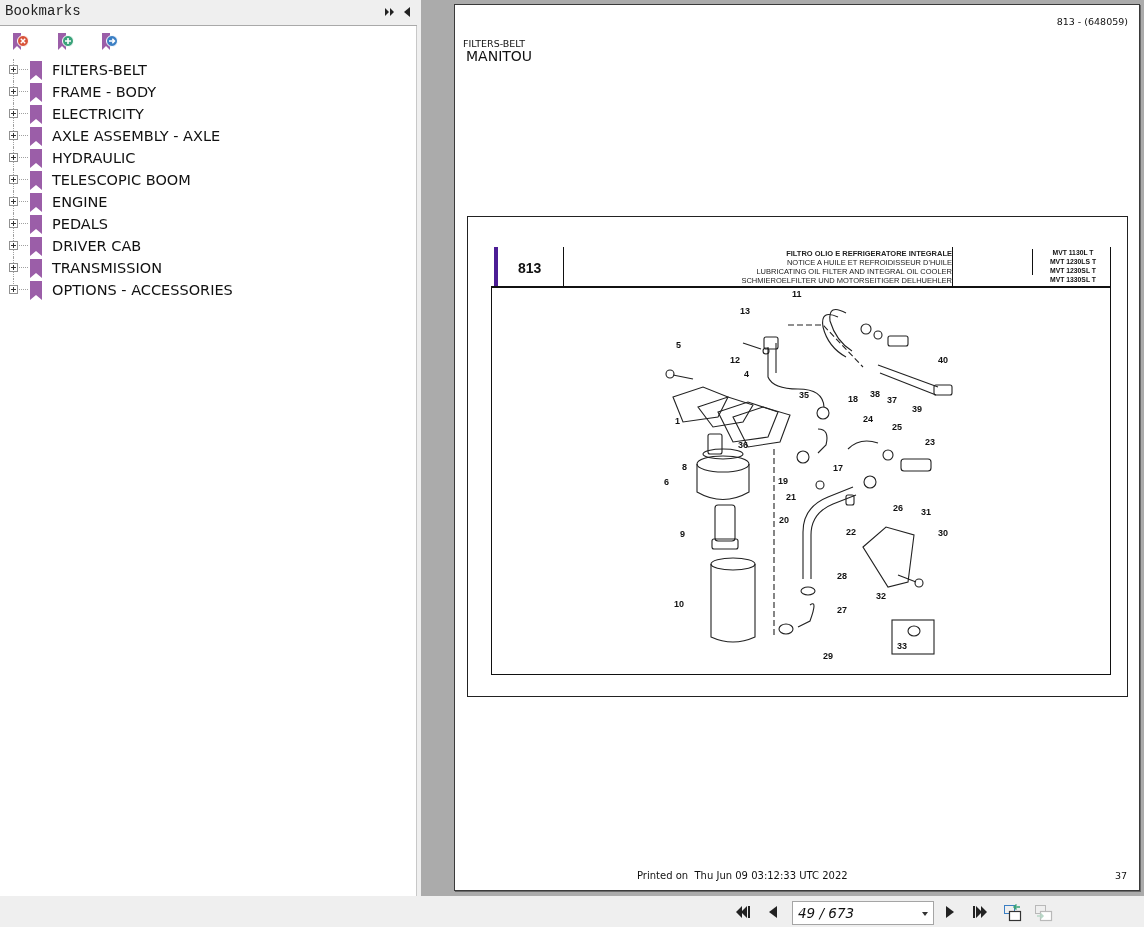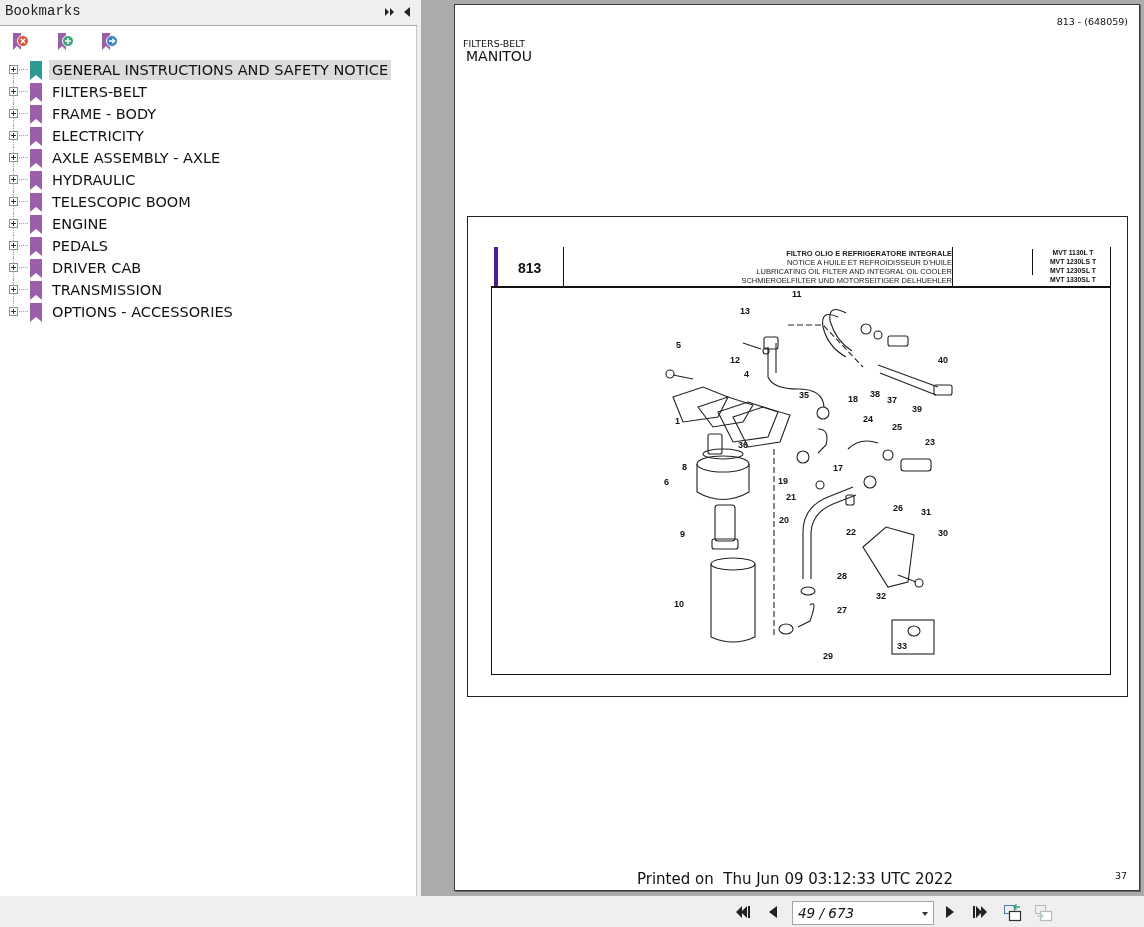--- a/index.html
+++ b/index.html
@@ -27,21 +27,21 @@
   
   .splitter { position: absolute; left: 417px; top: 0; width: 4px; height: 896px; background: #efefef; }
   .split-grip { position: absolute; left: 423px; top: 385px; width: 4px; height: 45px; background-image: radial-gradient(#9a9a9a 0.7px, transparent 0.8px); background-size: 2px 3px; }
 
   
   .doc-view { position: absolute; left: 421px; top: 0; width: 723px; height: 896px; background: #ababab; }
   .page { position: absolute; left: 33px; top: 4px; width: 686px; height: 887px; background: #fff; border: 1px solid #3a3a3a; box-shadow: 1px 1px 0 #6a6a6a; }
   .pg-manitou { position: absolute; left: 11px; top: 11px; font-size: 14px; color: #111; margin-top: 32px; }
   .pg-section { position: absolute; left: 8px; top: 33px; font-size: 9.5px; color: #111; }
   .pg-ref { position: absolute; right: 11px; top: 11px; font-size: 9.5px; color: #111; }
-  .pg-printed { position: absolute; left: 182px; top: 865px; font-size: 15px; color: #111; white-space: pre; }
+  .pg-printed { position: absolute; left: 182px; top: 865px; font-size: 10px; color: #111; white-space: pre; }
   .pg-num { position: absolute; right: 12px; top: 865px; font-size: 9.5px; color: #111; }
 
   .drawing { position: absolute; left: 12px; top: 211px; width: 661px; height: 481px; border: 1px solid #222; background: #fff; }
   .plate-hdr { position: absolute; left: 26px; top: 30px; width: 617px; height: 39px; }
   .ph-num-cell { position: absolute; left: 0; top: 0; width: 70px; height: 39px; border-left: 4px solid #4c1d95; border-right: 1px solid #111; }
   .ph-num { position: absolute; left: 20px; top: 13px; font-size: 14px; font-weight: bold; color: #111; font-family: "Liberation Sans", sans-serif; }
   .ph-titles { position: absolute; left: 70px; top: 0; width: 388px; height: 39px; text-align: right; font-family: "Liberation Sans", sans-serif; font-size: 7.5px; line-height: 9px; color: #222; padding-top: 2px; }
   .ph-titles .t0 { font-weight: bold; }
   .ph-right { position: absolute; left: 458px; top: 0; width: 159px; height: 39px; border-left: 1px solid #111; border-right: 1.5px solid #111; }
   .ph-vbar { position: absolute; left: 79px; top: 2px; height: 26px; border-left: 1px solid #111; }
@@ -95,29 +95,20 @@
       <span class="tb-btn" style="left:99px;">
         <svg width="22" height="22" viewBox="0 0 22 22">
           <path d="M3 2 H11 V19 L7 15 L3 19 Z" fill="#9b5ea8"></path>
           <circle cx="13" cy="10" r="5.5" fill="#3b7fc4" stroke="#fff" stroke-width="1"></circle>
           <path d="M10 10 H15.5 M13.3 7.8 L15.5 10 L13.3 12.2" stroke="#fff" stroke-width="1.5" fill="none"></path>
         </svg>
       </span>
     </div>
 
     <div class="bm-tree">
-      <div class="bm-item selected">
-        <span class="vline" style="top:11px;height:11px;"></span>
-        <span class="expander"></span>
-        <span class="dots"></span>
-        <svg class="bm-flag" viewBox="0 0 12 19">
-            <path d="M0 0 H12 V19 L6 14 L0 19 Z" fill="#2e9a93"></path>
-          </svg>
-        <span class="bm-label">GENERAL INSTRUCTIONS AND SAFETY NOTICE</span>
-      </div>
       <div class="bm-item">
         <span class="vline"></span>
         <span class="expander"></span>
         <span class="dots"></span>
         <svg class="bm-flag" viewBox="0 0 12 19">
             <path d="M0 0 H12 V19 L6 14 L0 19 Z" fill="#9b5ea8"></path>
           </svg>
         <span class="bm-label">FILTERS-BELT</span>
       </div>
       <div class="bm-item">

